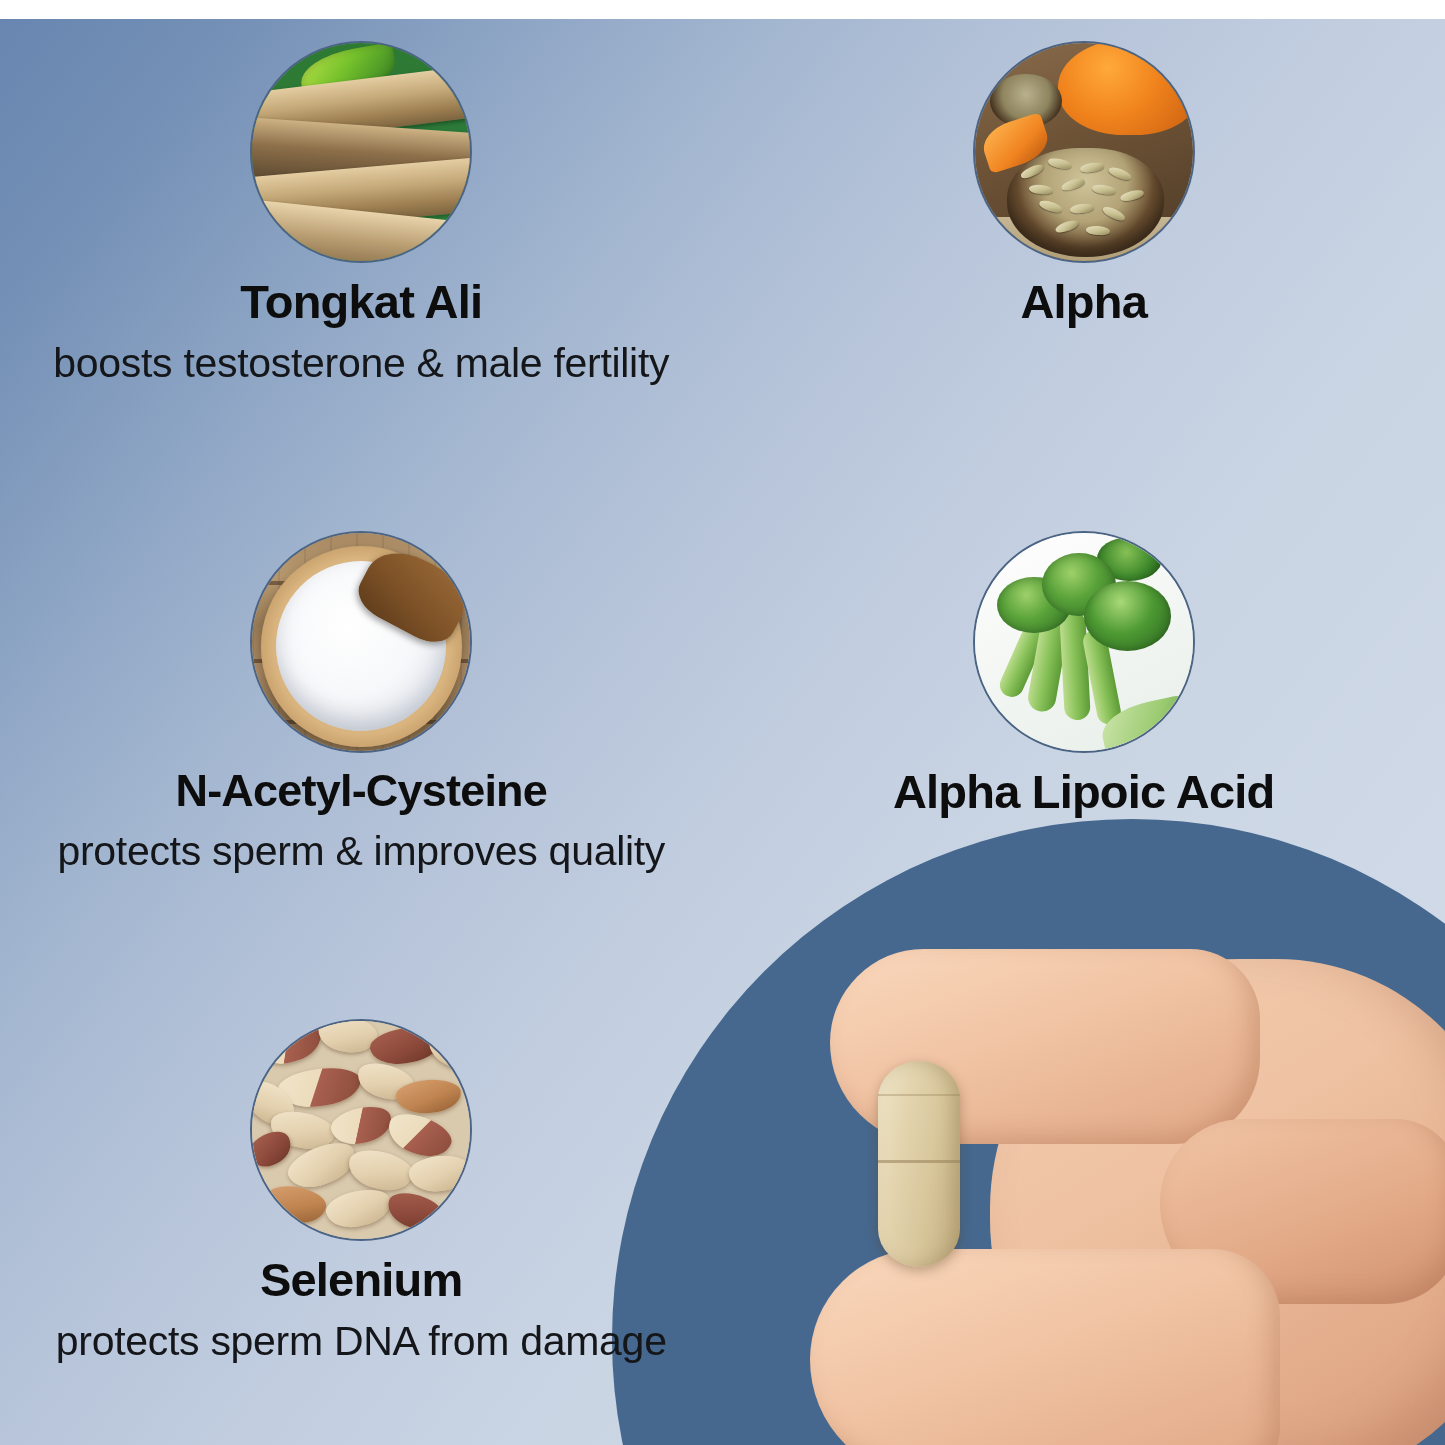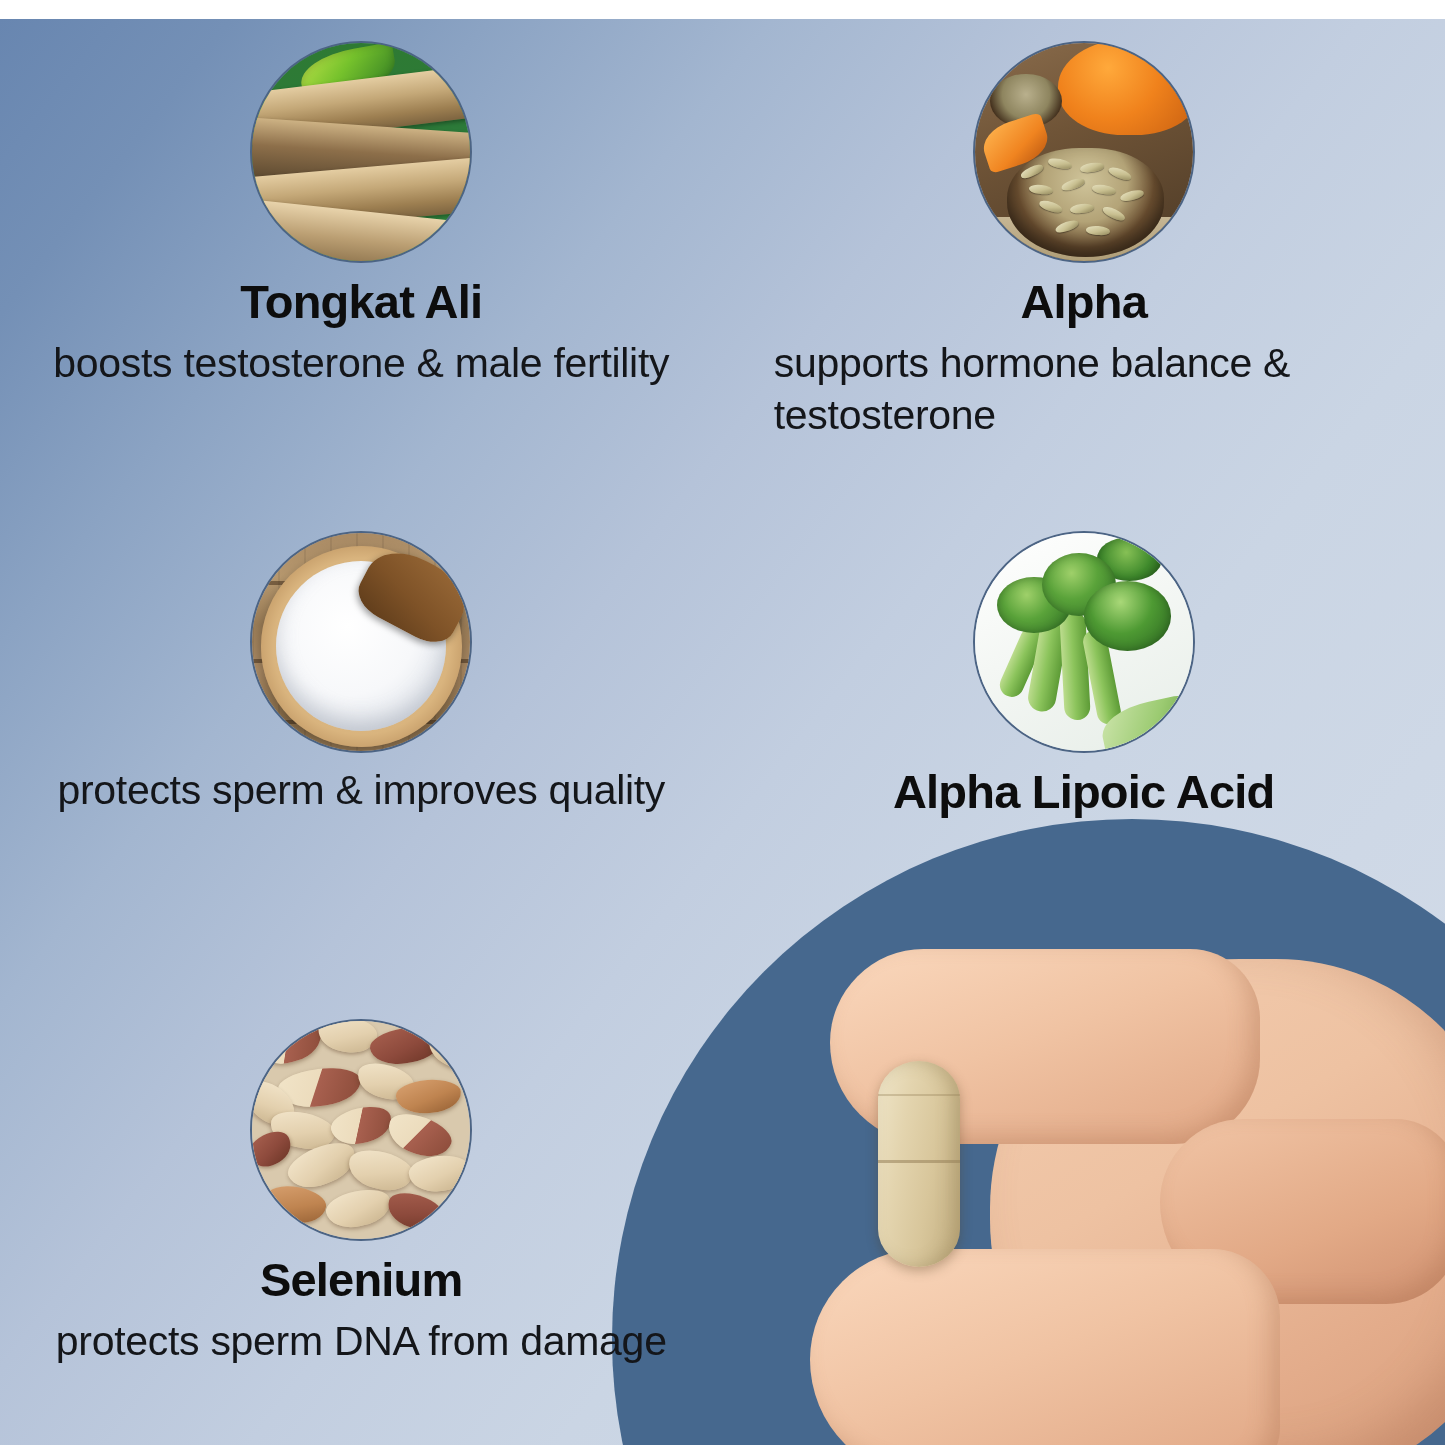--- a/index.html
+++ b/index.html
@@ -83,21 +83,21 @@
     text-align: center;
     white-space: nowrap;
   }
   .ing-name.small { font-size: 45px; }
 
   .ing-desc {
     margin-top: 11px;
     font-size: 41px;
     color: #14161a;
     line-height: 1.27;
-    text-align: left;
+    text-align: center;
     max-width: 620px;
     letter-spacing: -0.3px;
   }
 
   
 
   
   .art-tongkat { background: linear-gradient(180deg,#2e7a33 0%,#2c7a3a 45%,#2f8a3e 100%); }
   .art-tongkat .root {
     position: absolute; height: 46px;
@@ -329,34 +329,34 @@
             <div class="seed" style="left:72%; top:40%; transform:rotate(-14deg);"></div>
             <div class="seed" style="left:20%; top:50%; transform:rotate(18deg);"></div>
             <div class="seed" style="left:40%; top:52%; transform:rotate(-6deg);"></div>
             <div class="seed" style="left:60%; top:56%; transform:rotate(26deg);"></div>
             <div class="seed" style="left:30%; top:68%; transform:rotate(-20deg);"></div>
             <div class="seed" style="left:50%; top:72%; transform:rotate(4deg);"></div>
           </div>
         </div>
       </div>
       <div class="ing-name">Alpha</div>
-      <div class="ing-desc">supports hormone balance &amp; testosterone</div>
     </div>
 
     <div class="card">
       <div class="thumb">
         <div class="art art-nac">
           <div class="plankline" style="top:22%"></div>
           <div class="plankline" style="top:58%"></div>
           <div class="plankline" style="top:86%"></div>
           <div class="bowl"></div>
           <div class="powder"></div>
           <div class="scoop"></div>
         </div>
       </div>
+      <div class="ing-name small">N-Acetyl-Cysteine</div>
       <div class="ing-desc">protects sperm &amp; improves quality</div>
     </div>
 
     <div class="card">
       <div class="thumb">
         <div class="art art-ala">
           <div class="stalk s4"></div>
           <div class="stalk s1"></div>
           <div class="stalk s2"></div>
           <div class="stalk s3"></div>

